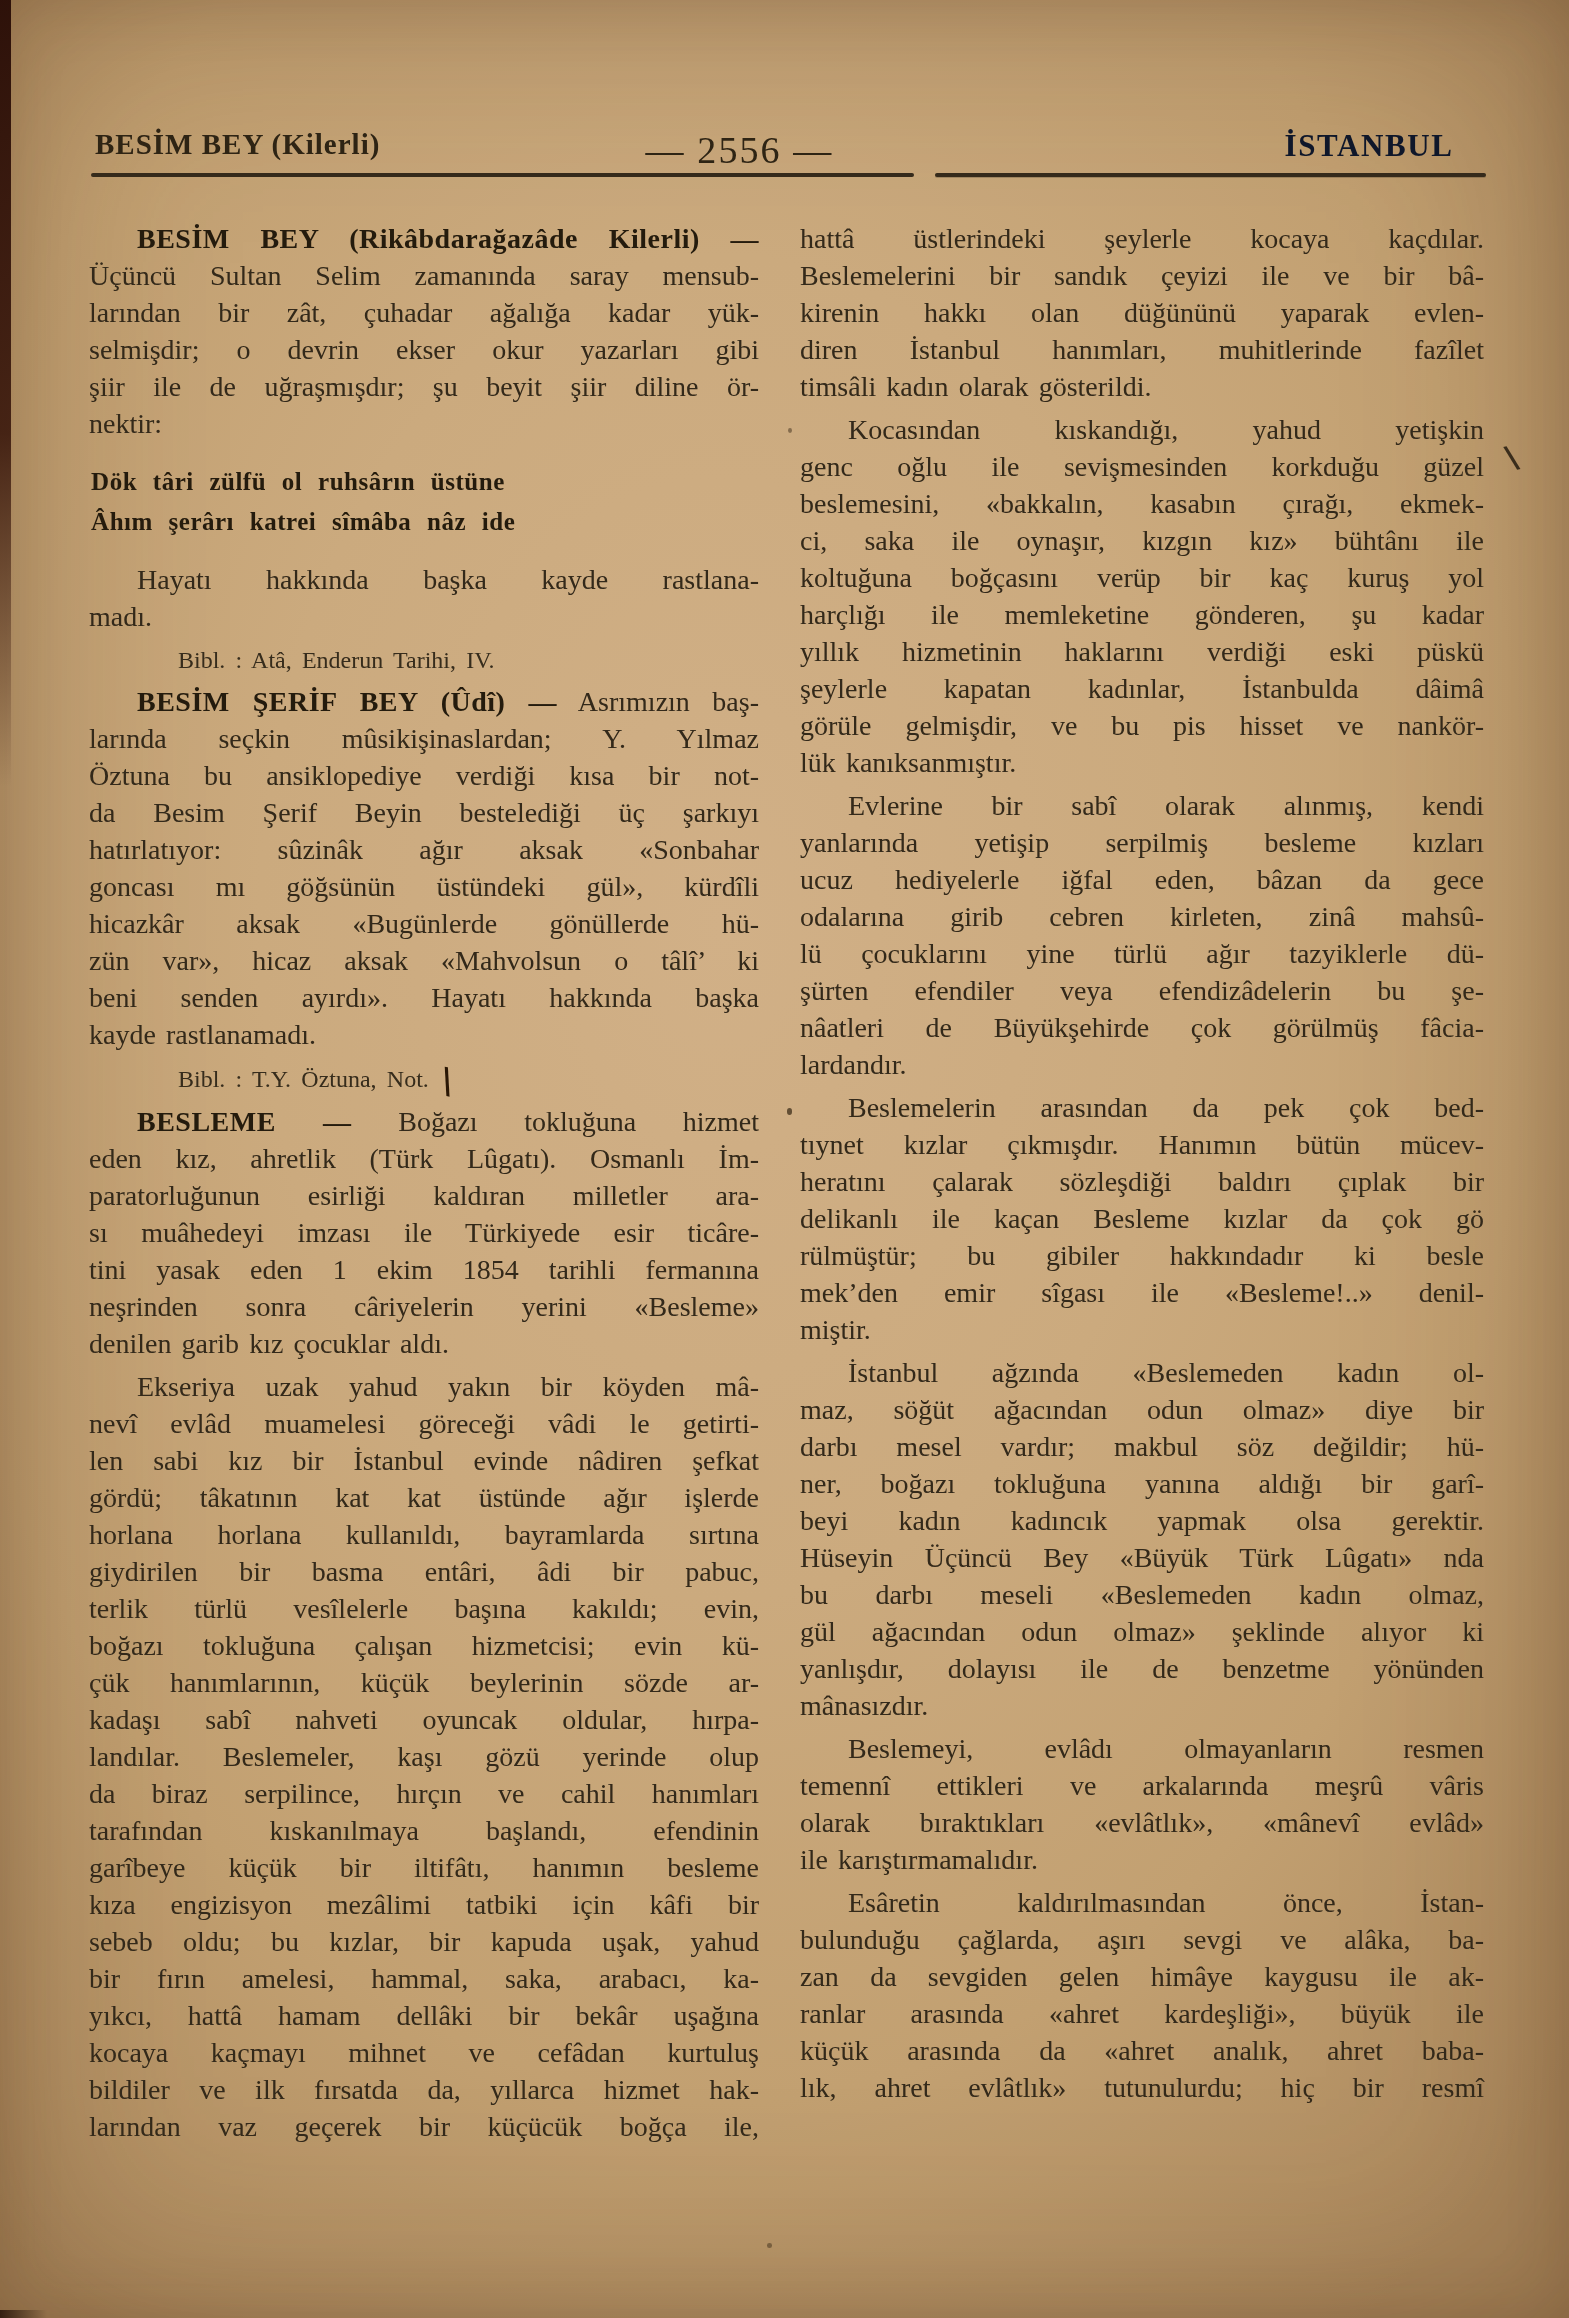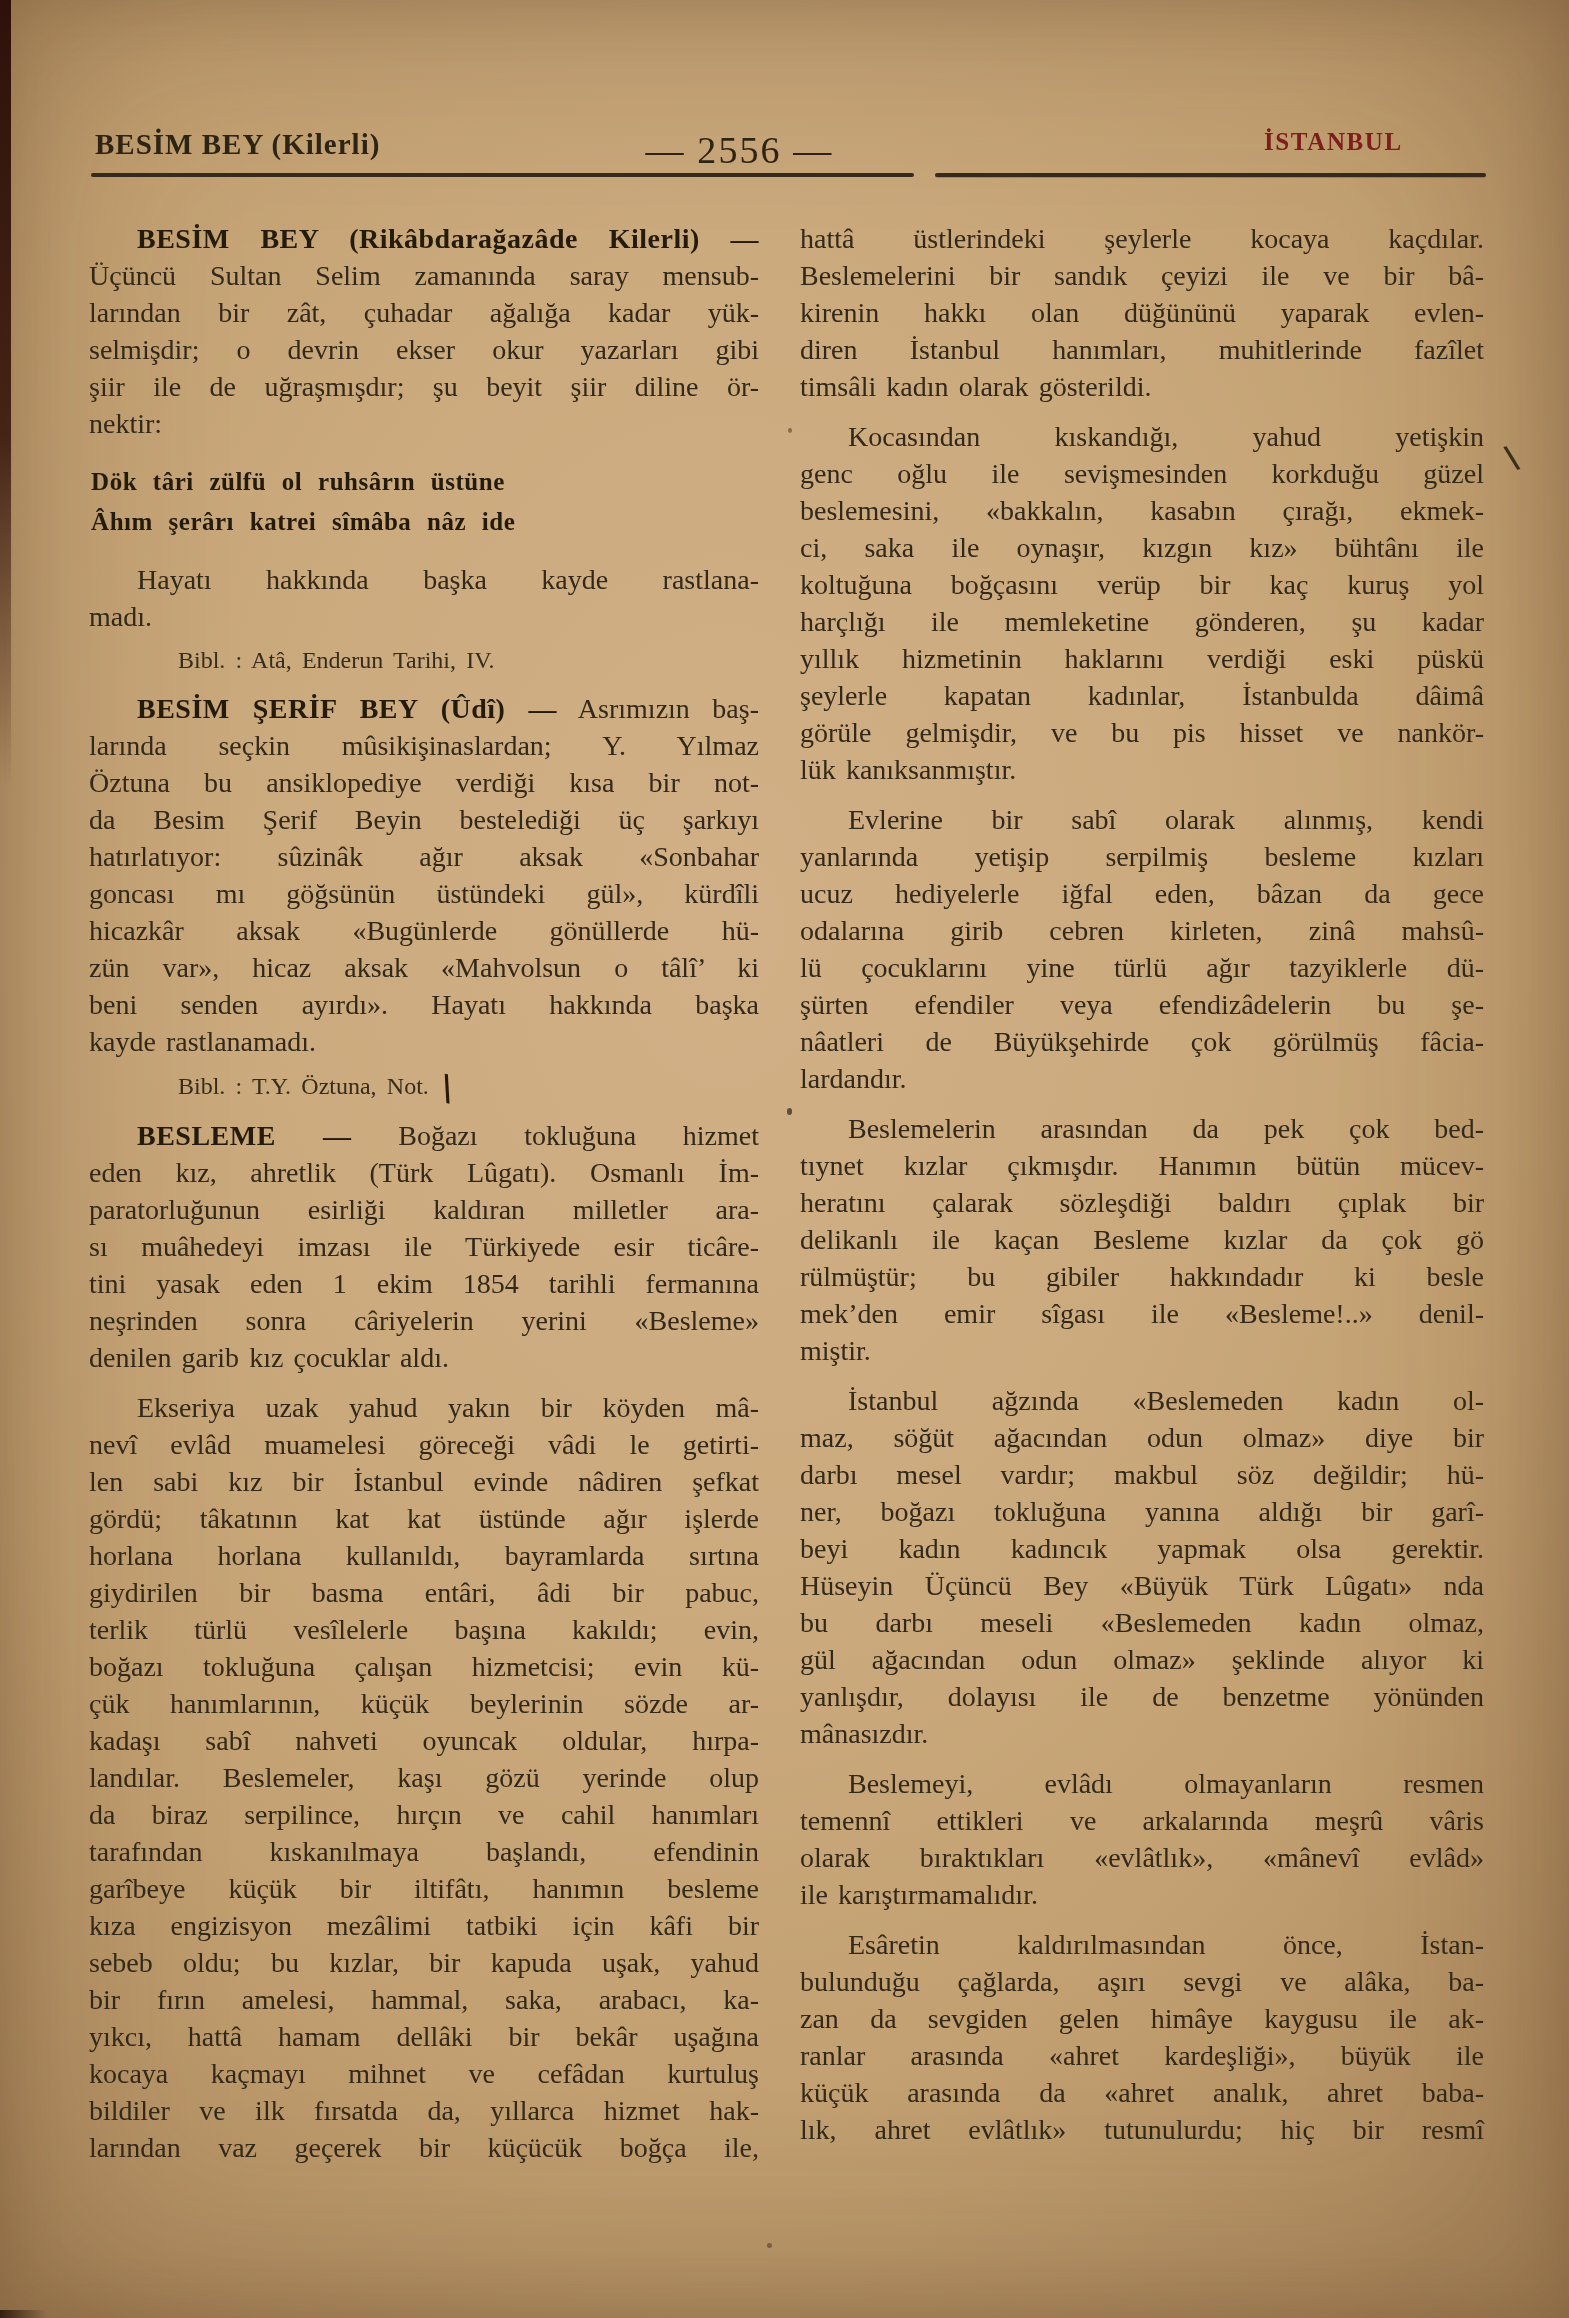--- a/index.html
+++ b/index.html
@@ -14,39 +14,39 @@
   .left-edge { position:absolute; left:0; top:0; width:10.5px; height:787px;
     background:linear-gradient(180deg, rgba(40,12,6,0.95) 0%, rgba(52,18,8,0.85) 55%, rgba(52,18,8,0) 100%); }
   .corner-smudge { position:absolute; left:0; bottom:0; width:47px; height:9.4px;
     background:linear-gradient(90deg, rgba(30,12,6,0.8), rgba(30,12,6,0)); }
 
   .header { position:absolute; top:128px; left:0; width:100%; height:42px; }
   .head-left { position:absolute; left:95px; top:0; font-size:29px; font-weight:bold;
     letter-spacing:1px; color:#2e2414; }
   .head-center { position:absolute; left:582px; width:315px; top:0; text-align:center;
     font-size:38px; color:#2e2414; letter-spacing:2.1px; }
-  .head-right { position:absolute; left:1264px; width:210px; top:0; text-align:left;
-    font-size:25px; font-weight:bold; letter-spacing:1.6px; color:#7f1d1d; }
+  .head-right { position:absolute; left:1264px; width:210px; top:0; text-align:center;
+    font-size:31px; font-weight:bold; letter-spacing:1.6px; color:#0f172a; }
 
   .rule { position:absolute; top:173px; height:3.7px; background:#352a1b; border-radius:2.1px; }
   .rule-left  { left:91px;  width:823px; }
   .rule-right { left:935px; width:551px; box-shadow:0 1px 0 rgba(53,42,27,0.25); }
 
   .col { position:absolute; top:220px; font-size:28px; color:#33291a; }
   .col-left  { left:89px;  width:670px; }
   .col-right { left:800px; width:684px; }
 
   .line { line-height:37px; text-align:justify; text-align-last:justify;
     word-spacing:3.1px; white-space:normal; }
   .line.last { text-align-last:left; }
   .line.indent { text-indent:48px; }
   .line b { font-weight:bold; color:#241b0d; letter-spacing:0.5px; }
 
   .block.gap { margin-top:28px; }
-  .block.para:not(:first-child) { margin-top:13px; }
+  .block.para:not(:first-child) { margin-top:6px; }
 
   .block.poem { margin:20px 0 19px 2.1px; }
   .poem .line { font-weight:bold; font-size:25px; line-height:40px;
     text-align:center; text-align-last:left; word-spacing:9px; letter-spacing:0.5px; color:#241b0d; }
 
   .block.bibl { margin:9.4px 0 5.2px 89px; }
   .bibl .line { font-size:24px; line-height:33px; text-align:left; text-align-last:left;
     word-spacing:4.2px; color:#362c1c; }
 
   .ink-check { display:inline-block; font-family:"DejaVu Sans",sans-serif;

